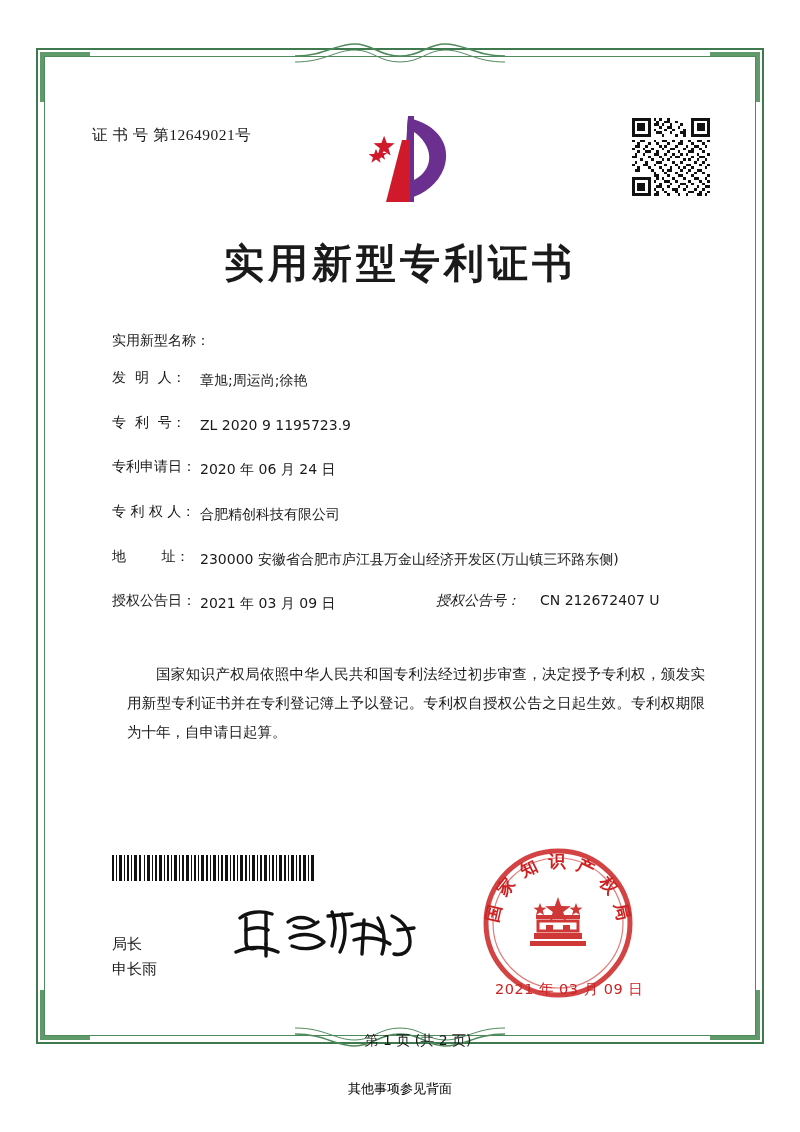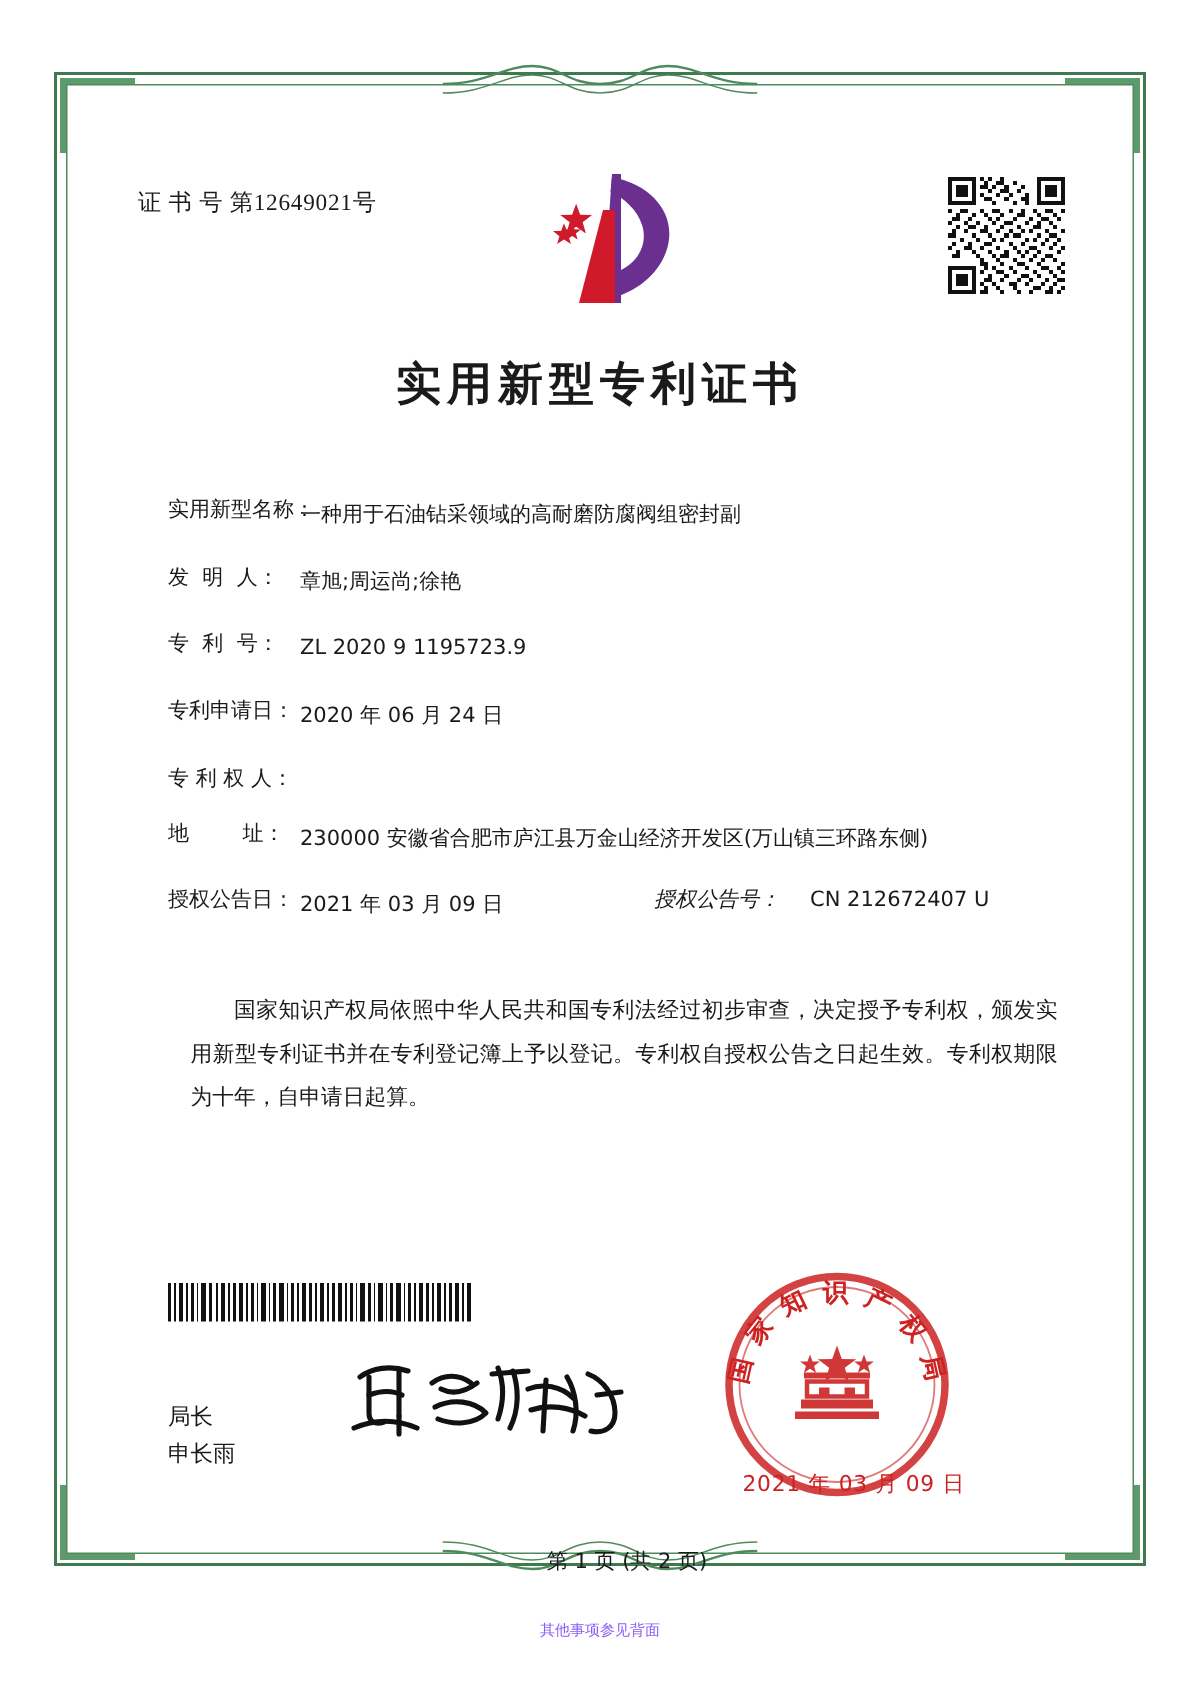--- a/index.html
+++ b/index.html
@@ -91,21 +91,21 @@
     height: 78px;
   }
 
   
   .title {
     position: absolute;
     left: 0;
     right: 0;
     top: 236px;
     text-align: center;
-    font-size: 30px;
+    font-size: 40px;
     font-weight: bold;
     letter-spacing: 4px;
     font-family: "DejaVu Serif", "Liberation Serif", serif;
   }
 
   
   .fields {
     position: absolute;
     left: 112px;
     top: 333px;
@@ -220,22 +220,22 @@
     font-size: 14px;
     font-family: "DejaVu Sans", "Liberation Sans", sans-serif;
     padding-left: 36px;
   }
   .footnote {
     position: absolute;
     left: 0;
     right: 0;
     top: 1080px;
     text-align: center;
-    font-size: 10px;
-    color: #8b5cf6;
+    font-size: 13px;
+    color: #000000;
     font-family: "DejaVu Sans", "Liberation Sans", sans-serif;
   }
 </style>
 </head>
 <body>
 
 <div class="page">
 
   <div class="border-outer"></div>
   <div class="border-inner"></div>
@@ -452,36 +452,36 @@
         <rect x="24" y="28" width="2" height="1"></rect>
         <rect x="27" y="28" width="1" height="1"></rect>
     </g>
   </svg>
 
   <div class="title">实用新型专利证书</div>
 
   <div class="fields">
     <div class="field-row">
       <div class="field-label">实用新型名称：</div>
-      <div class="field-value">一种用于石油钻采领域的高耐磨防腐阀组密封副</div>
     </div>
     <div class="field-row">
       <div class="field-label">发  明  人：</div>
       <div class="field-value">章旭;周运尚;徐艳</div>
     </div>
     <div class="field-row">
       <div class="field-label">专  利  号：</div>
       <div class="field-value">ZL 2020 9 1195723.9</div>
     </div>
     <div class="field-row">
       <div class="field-label">专利申请日：</div>
       <div class="field-value">2020 年 06 月 24 日</div>
     </div>
     <div class="field-row">
       <div class="field-label">专 利 权 人：</div>
+      <div class="field-value">合肥精创科技有限公司</div>
     </div>
     <div class="field-row">
       <div class="field-label">地        址：</div>
       <div class="field-value">230000 安徽省合肥市庐江县万金山经济开发区(万山镇三环路东侧)</div>
     </div>
     <div class="field-row two-col">
       <div class="field-label">授权公告日：</div>
       <div class="field-value">2021 年 03 月 09 日</div>
       <div class="field-label2">授权公告号：</div>
       <div class="field-value2">CN 212672407 U</div>

